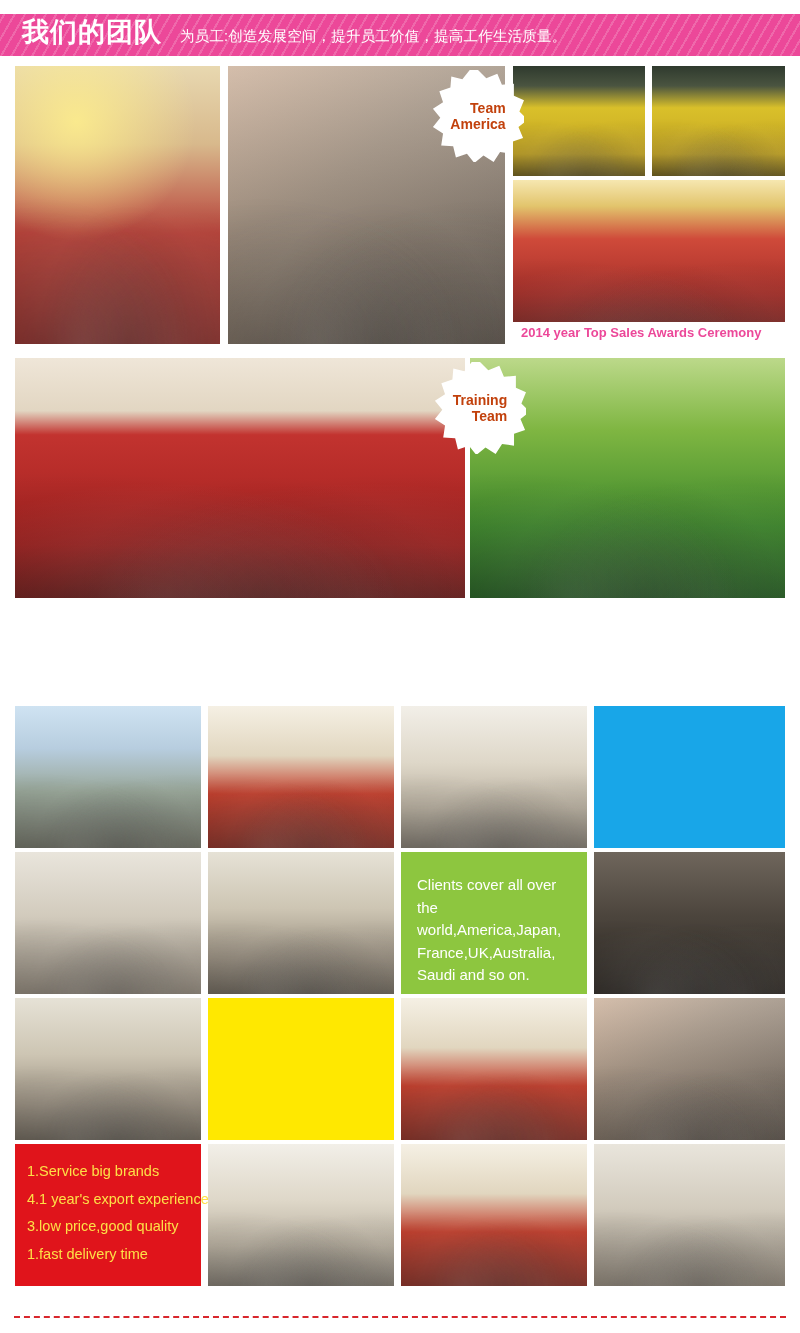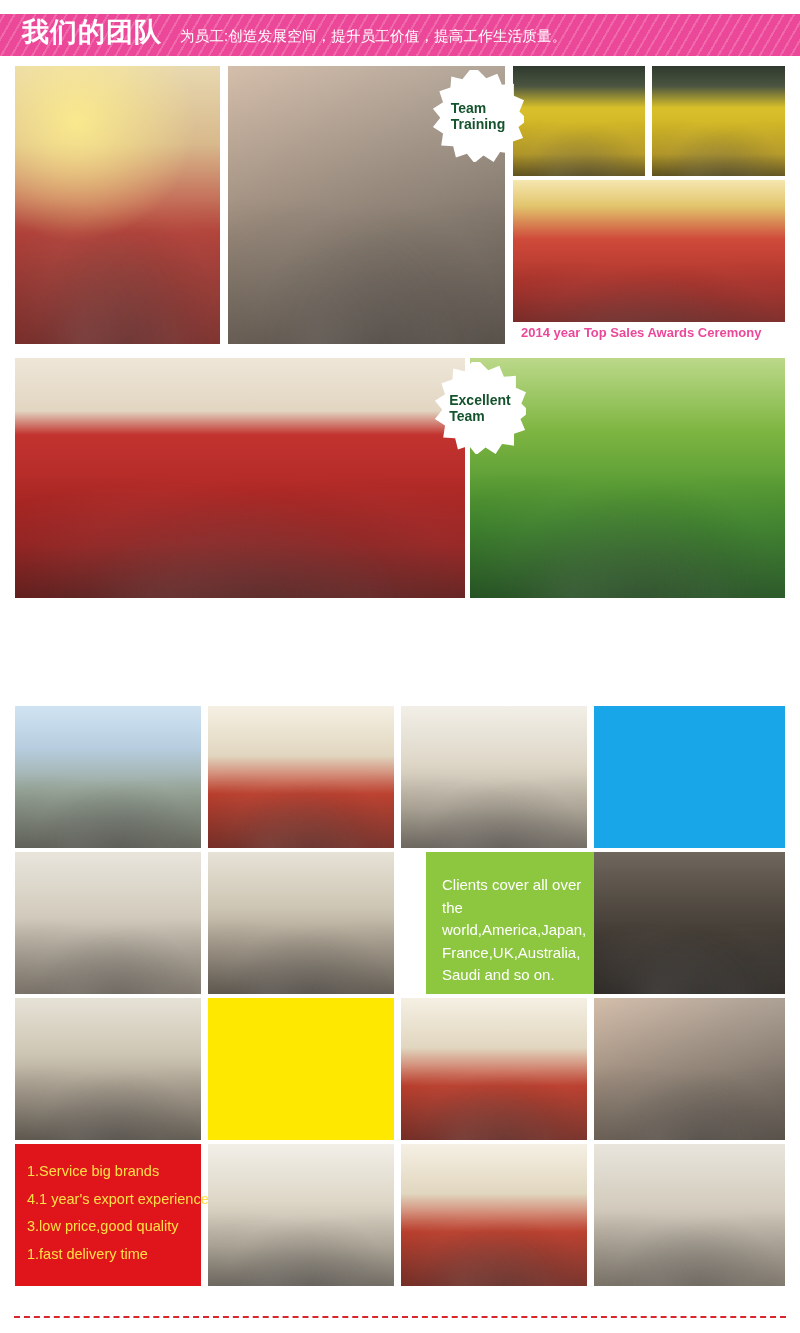--- a/index.html
+++ b/index.html
@@ -158,28 +158,28 @@
       radial-gradient(ellipse at 93% 100%, rgba(0,0,0,0.18), rgba(0,0,0,0) 60%);
     pointer-events: none;
   }
   .ph.flat::after { content: none; }
 
   
   .badge {
     position: absolute;
     width: 92px;
     height: 92px;
-    color: #14532d;
+    color: #c2410c;
     font-size: 14px;
     font-weight: bold;
     line-height: 1.15;
     display: flex;
     align-items: center;
     justify-content: center;
-    text-align: left;
+    text-align: right;
     background: #fff;
     clip-path: polygon(
       50% 0%, 59% 9%, 71% 4%, 76% 16%, 89% 15%, 89% 28%, 100% 33%,
       95% 45%, 104% 54%, 94% 62%, 99% 74%, 87% 78%, 87% 91%, 74% 89%,
       67% 100%, 56% 93%, 46% 101%, 38% 91%, 26% 95%, 23% 83%, 10% 82%,
       12% 69%, 1% 62%, 9% 52%, 1% 42%, 12% 35%, 8% 23%, 20% 19%,
       21% 7%, 33% 10%, 41% 0%
     );
   }
   .badge span { padding: 0 6px; }
@@ -197,21 +197,20 @@
     padding: 3px 6px 4px 8px;
     box-sizing: border-box;
     white-space: nowrap;
   }
 
   
   .text-tile {
     position: absolute;
     box-sizing: border-box;
     color: #fff;
-    margin-left: 25px;
   }
   .text-tile .body {
     position: relative;
     z-index: 2;
     padding: 22px 16px 0 16px;
     font-size: 15px;
     line-height: 1.5;
   }
   .list-tile {
     position: absolute;
@@ -265,35 +264,35 @@
   </div>
 
   <div class="tile" style="left:513px; top:180px; width:272px; height:164px;">
     <div class="ph awards"></div>
     <div class="caption-bar">2014 year Top Sales Awards Ceremony</div>
   </div>
 
   <div class="badge" style="left:432px; top:70px;">
     <span>
       <span>Team</span><br>
-      <span>Training</span>
+      <span>America</span>
     </span>
   </div>
 
   <div class="tile" style="left:15px; top:358px; width:450px; height:240px;">
     <div class="ph group-red"></div>
   </div>
 
   <div class="tile" style="left:470px; top:358px; width:315px; height:240px;">
     <div class="ph wall-green"></div>
   </div>
 
   <div class="badge" style="left:434px; top:362px;">
     <span>
-      <span>Excellent</span><br>
+      <span>Training</span><br>
       <span>Team</span>
     </span>
   </div>
 
 
   <div class="tile" style="left:15px; top:706px; width:186px; height:142px;">
     <div class="ph street"></div>
   </div>
   <div class="tile" style="left:208px; top:706px; width:186px; height:142px;">
     <div class="ph booth"></div>

